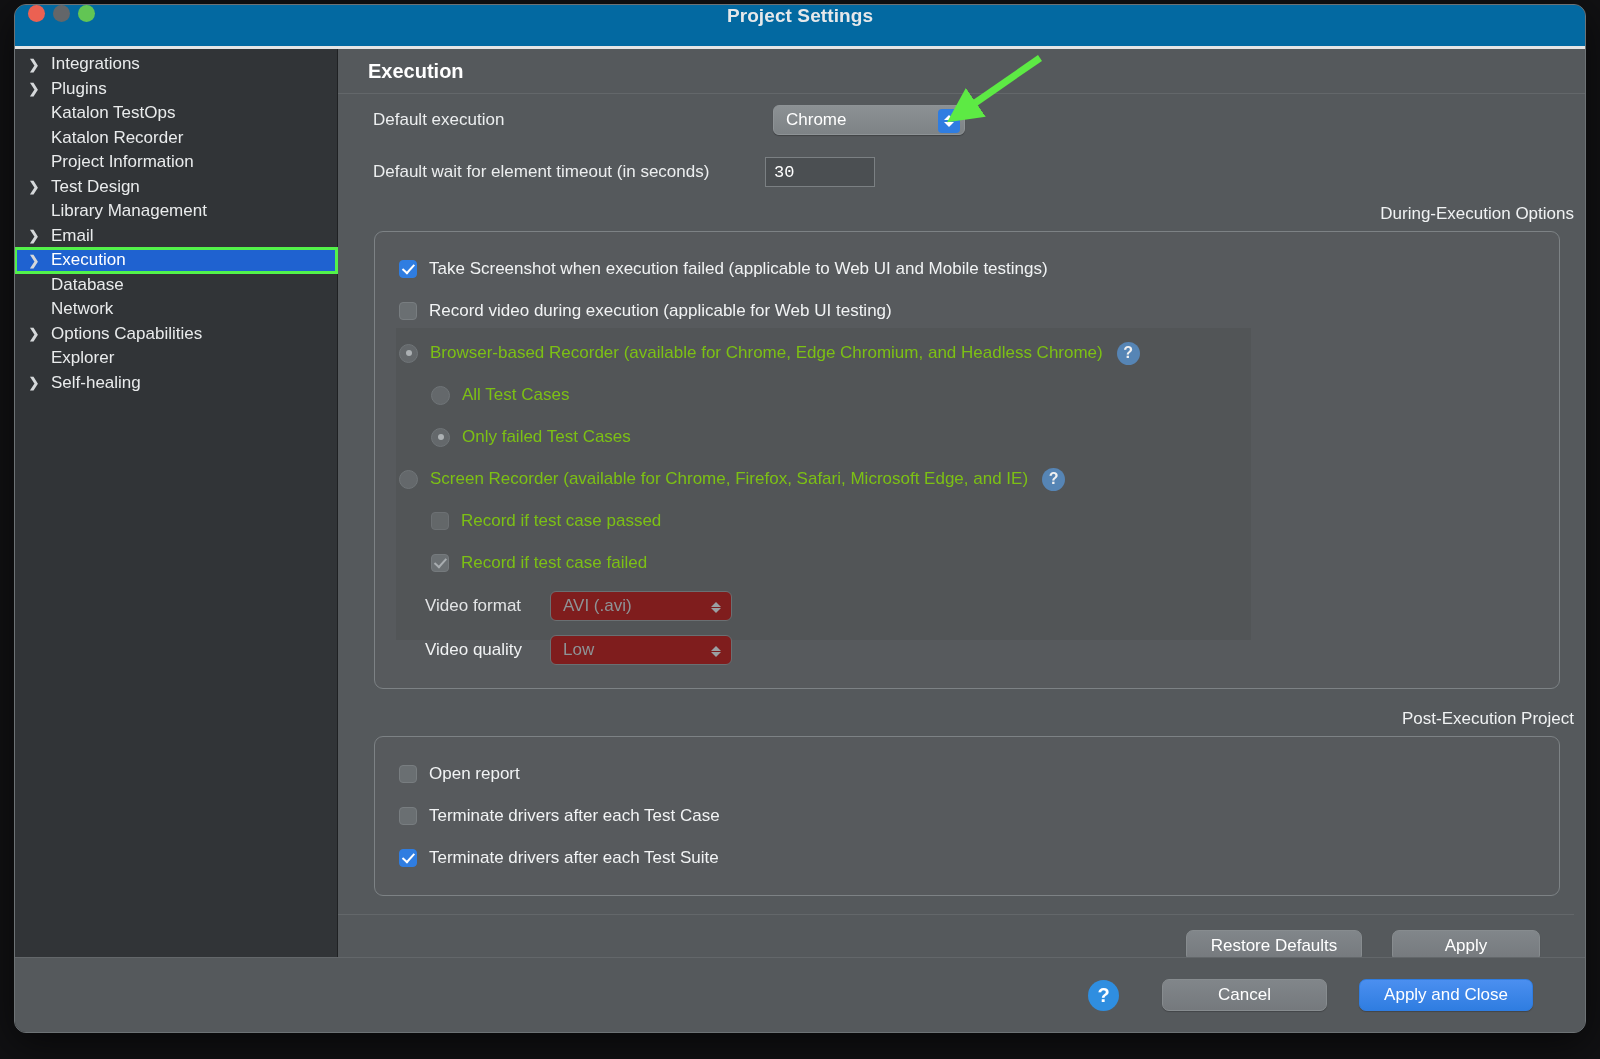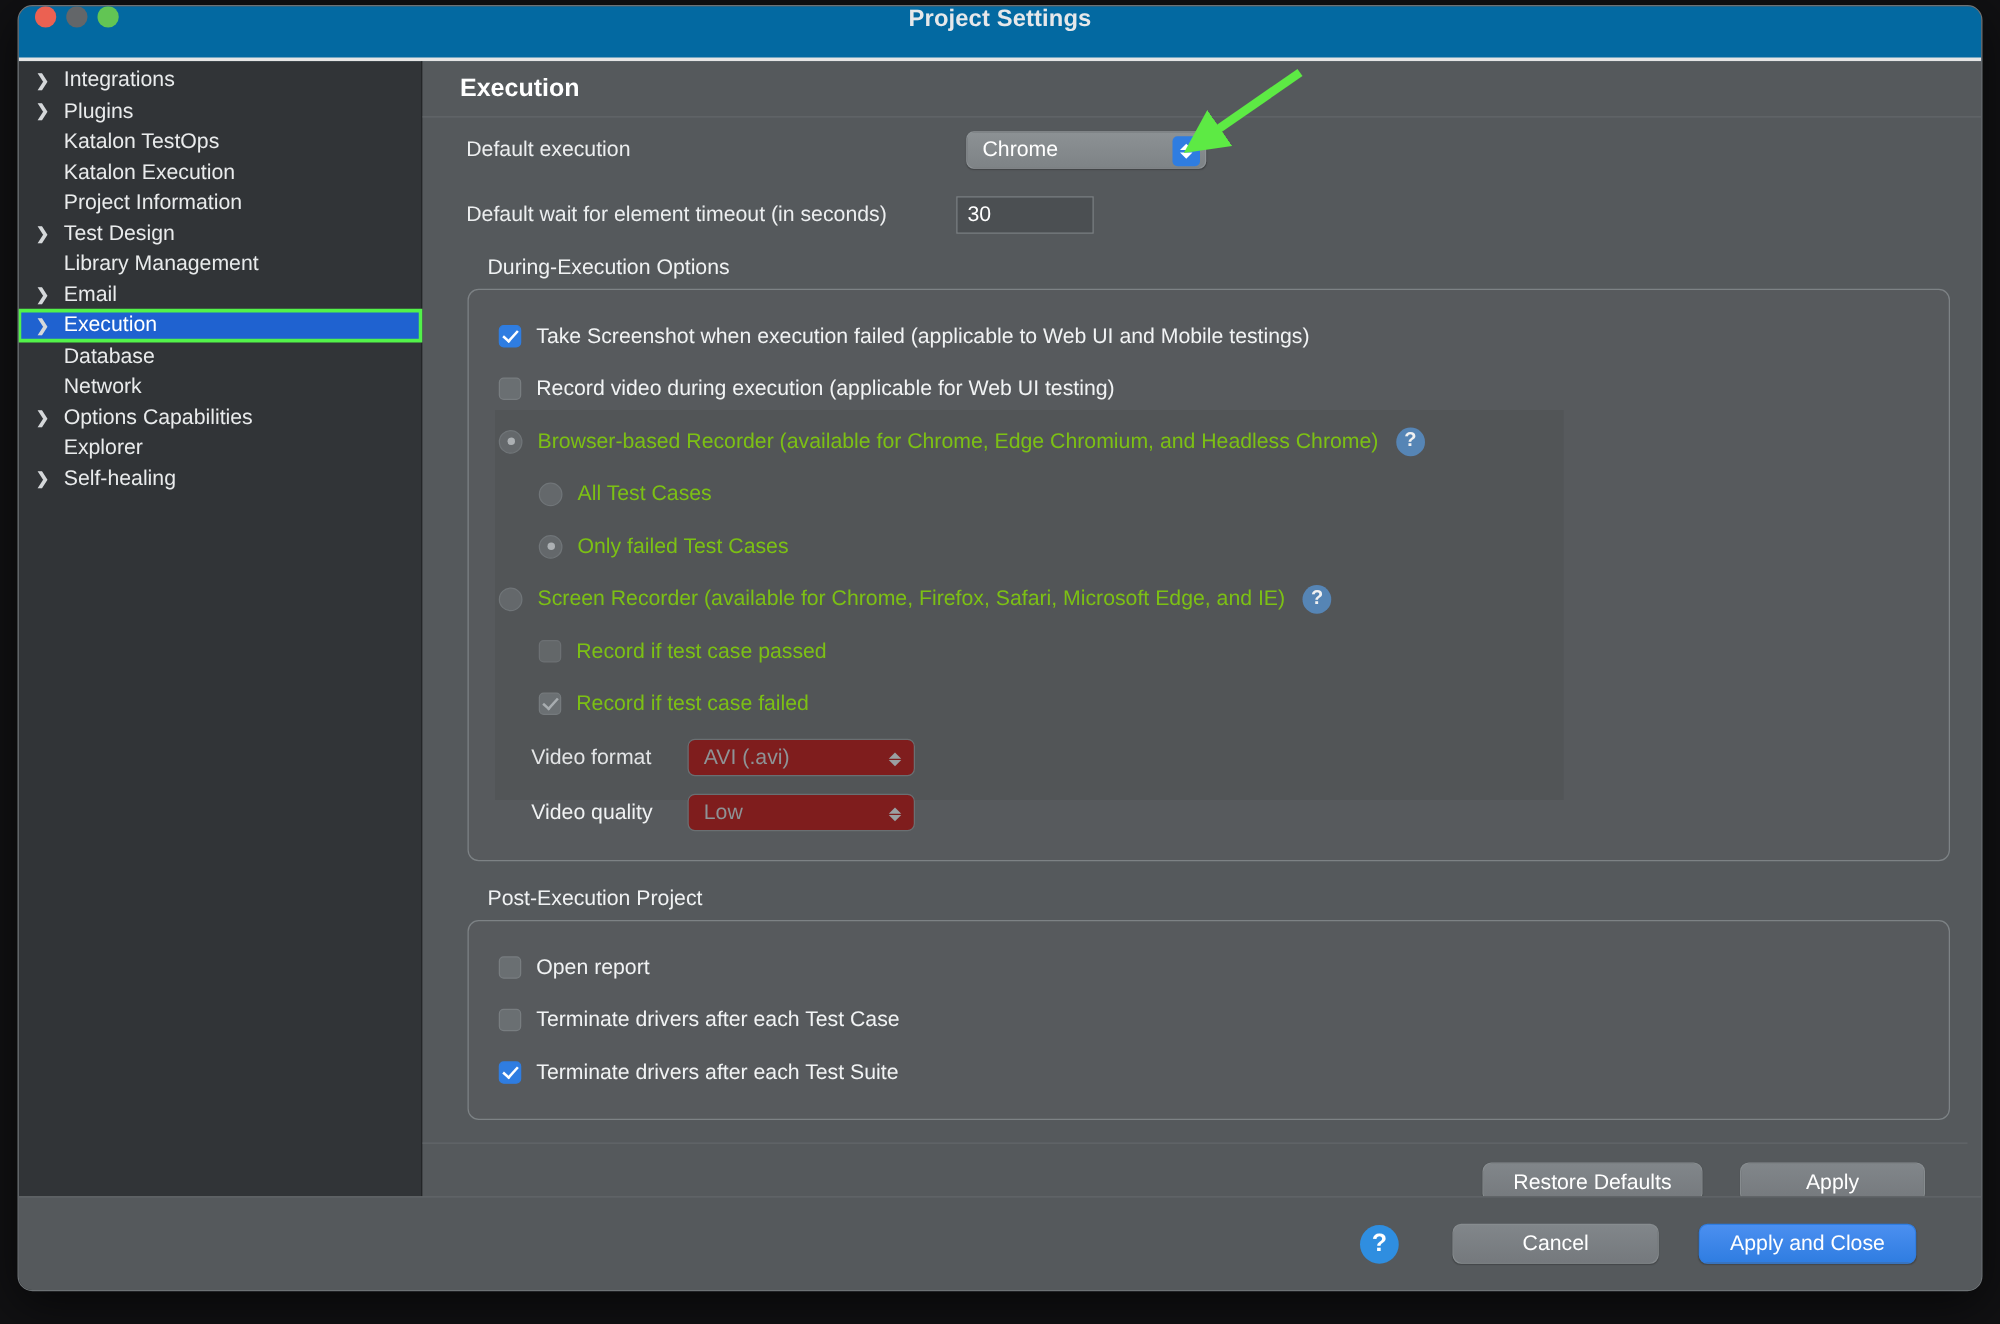--- a/index.html
+++ b/index.html
@@ -139,27 +139,28 @@
   .mac-select.disabled .stepper { background: transparent; gap: 1px; }
   .mac-select.disabled .stepper .chev.up { border-bottom-color: #9aa0a3; }
   .mac-select.disabled .stepper .chev.down { border-top-color: #9aa0a3; }
 
   .text-input {
     width: 110px; height: 30px;
     background: #4b4f52;
     border: 1px solid #7b8083;
     color: #ffffff; font-size: 17px;
     padding: 0 8px;
-    font-family: Liberation Sans, sans-serif;
+    font-family: Liberation Mono, monospace;
   }
 
   
   .group-title {
     font-size: 17px; color: #f0f2f3;
     margin: 6px 0 7px 52px;
+    text-align: right;
   }
   .group-box {
     margin-left: 36px; margin-right: 14px;
     border: 1px solid #7d8285;
     border-radius: 9px;
     background: rgba(255,255,255,0.012);
     padding: 16px 0 16px 0;
     position: relative;
   }
 
@@ -310,21 +311,21 @@
         <div class="tree-item">
           <span class="arrow">❯</span>
           <span class="tree-label">Plugins</span>
         </div>
         <div class="tree-item">
           <span class="arrow blank">❯</span>
           <span class="tree-label">Katalon TestOps</span>
         </div>
         <div class="tree-item">
           <span class="arrow blank">❯</span>
-          <span class="tree-label">Katalon Execution</span>
+          <span class="tree-label">Katalon Recorder</span>
         </div>
         <div class="tree-item">
           <span class="arrow blank">❯</span>
           <span class="tree-label">Project Information</span>
         </div>
         <div class="tree-item">
           <span class="arrow">❯</span>
           <span class="tree-label">Test Design</span>
         </div>
         <div class="tree-item">

